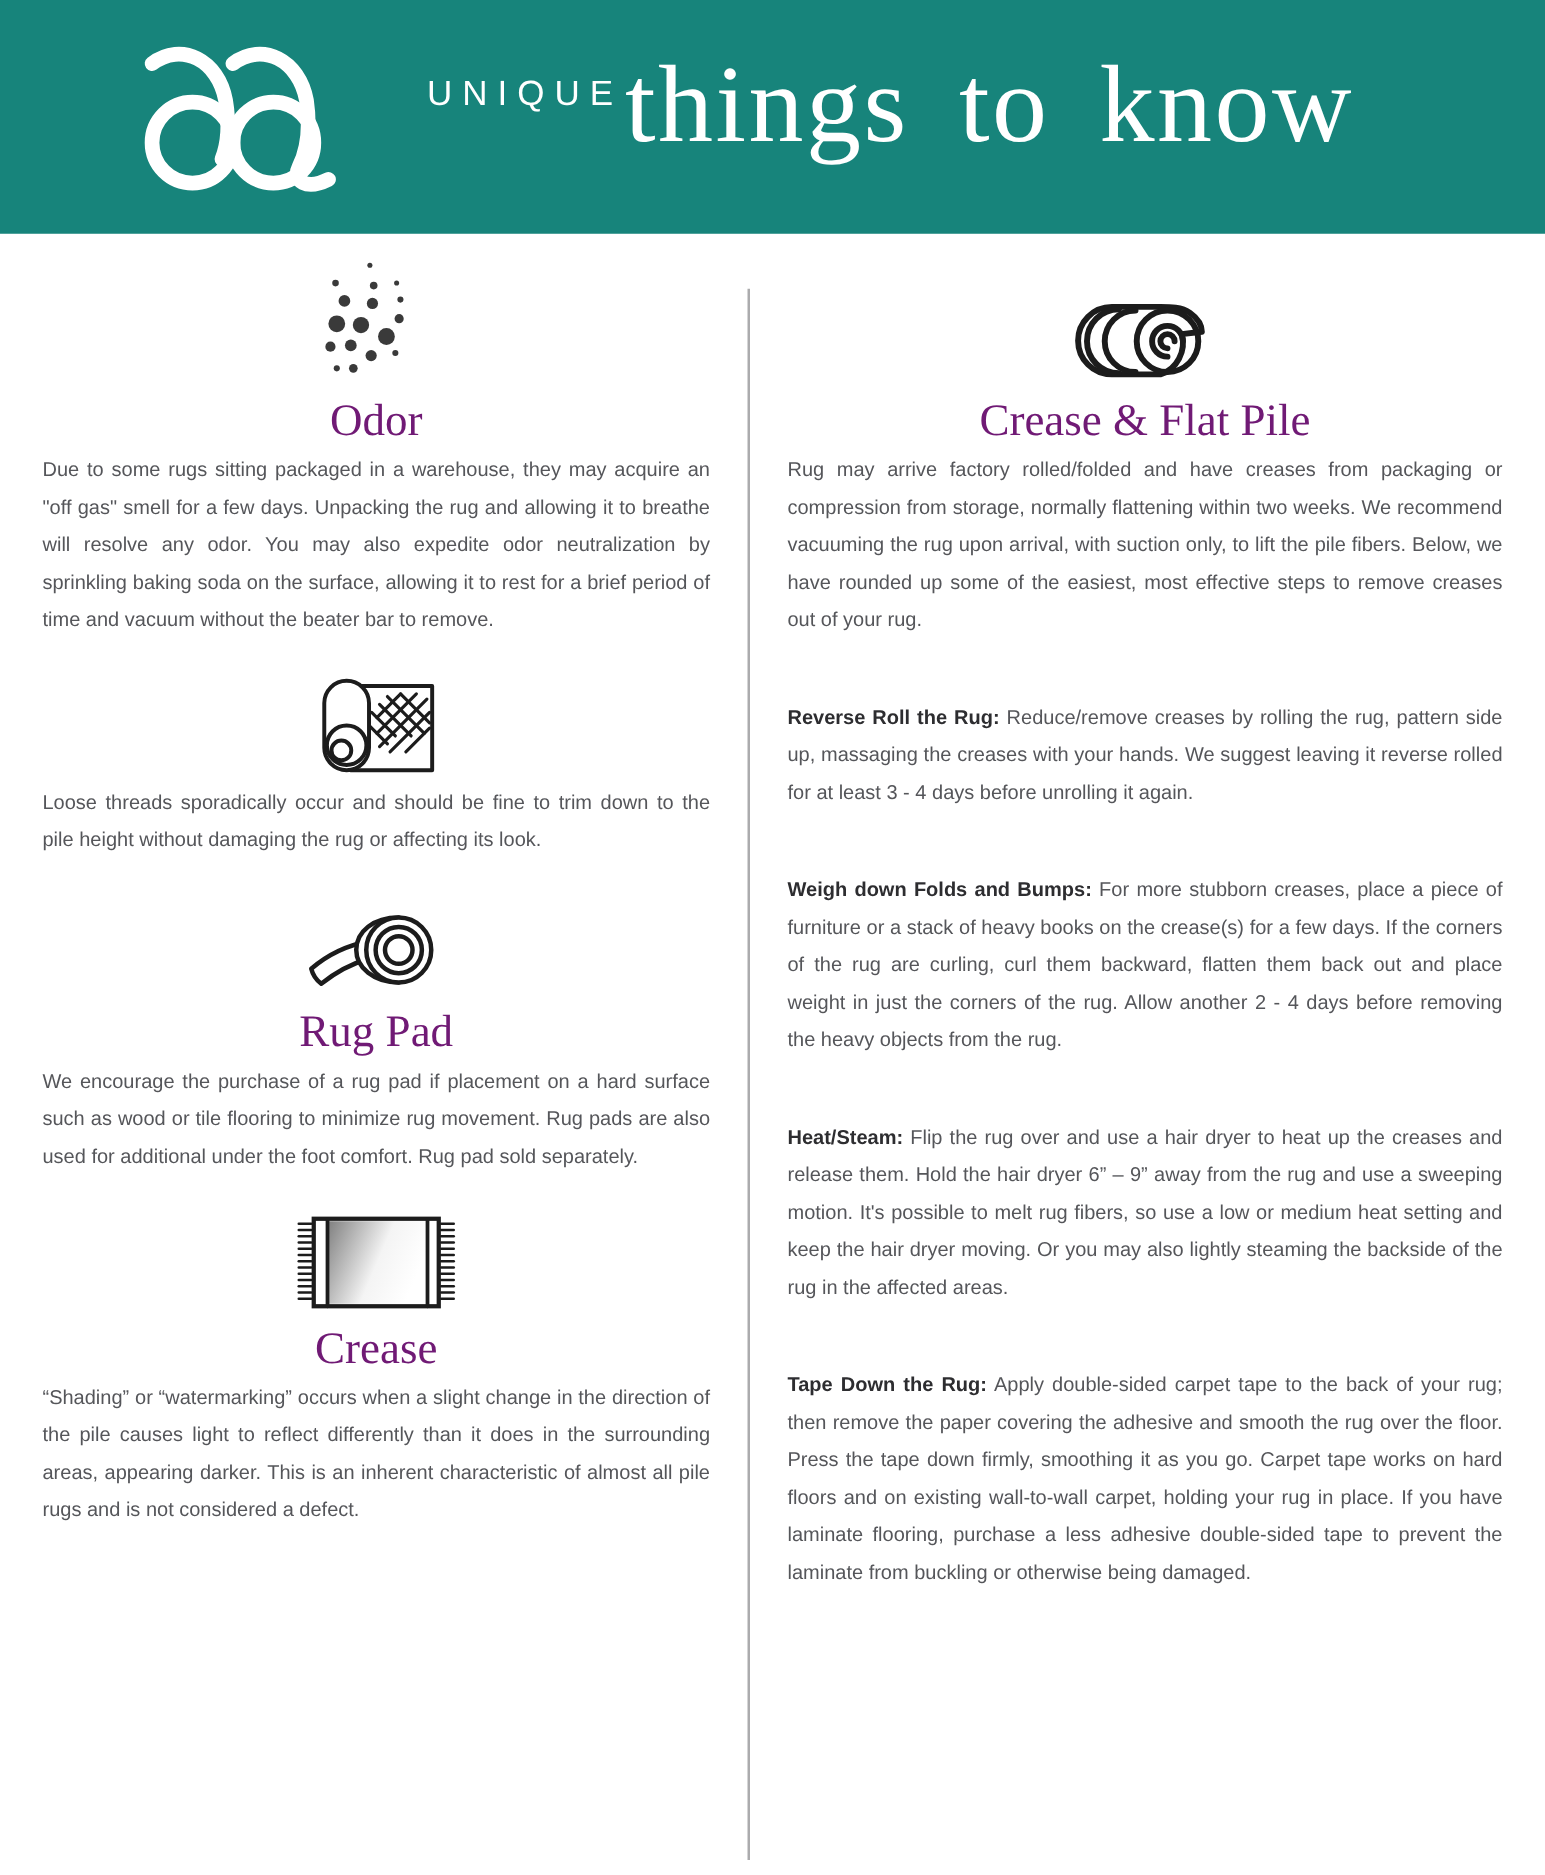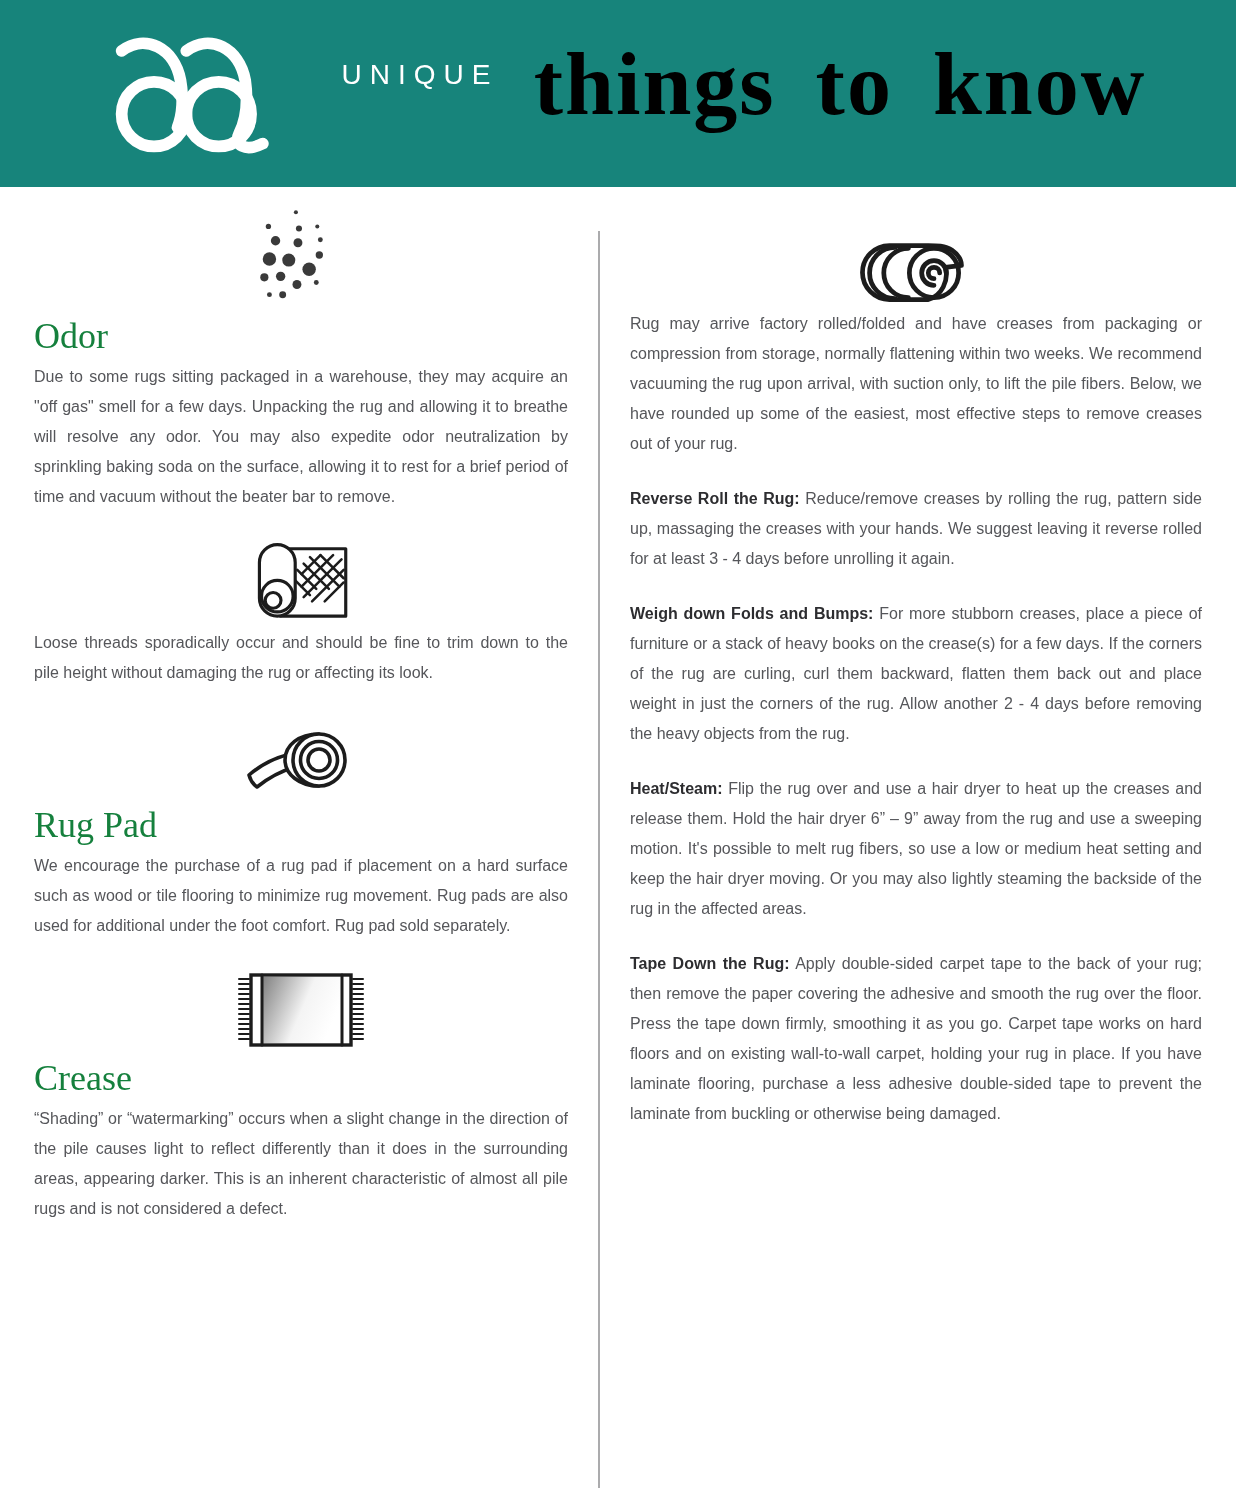--- a/index.html
+++ b/index.html
@@ -17,50 +17,50 @@
     background:#17847b;
   }
   .logo-mark { position:absolute; left:104px; top:36px; }
   .brand-text {
     position:absolute; left:312px; top:56px; width:216px;
     color:#ffffff; font-size:28px; letter-spacing:8px;
     line-height:38px; text-align:center; font-weight:400;
   }
   .header-title {
     position:absolute; left:500px; top:34px; width:680px;
-    color:#000000; font-family:"Liberation Serif", serif;
-    font-size:88px; text-align:center; letter-spacing:2px; word-spacing:16px;
-    font-weight:700;
+    color:#ffffff; font-family:"Liberation Serif", serif;
+    font-size:88px; letter-spacing:2px; word-spacing:16px;
+    font-weight:400;
   }
 
   
   .content {
     position:absolute; top:187px; left:0; right:0; bottom:0;
     display:flex; padding:0 34px;
   }
   .col-left  { width:534px; }
   .divider   { width:2px; background:#ababad; margin:44px 30px 0 30px; }
   .col-right { flex:1; }
 
   .icon-row { display:flex; justify-content:center; }
   h2.sec-heading {
     font-family:"Liberation Serif", serif; font-weight:400;
-    font-size:36px; color:#15803d; text-align:left;
+    font-size:36px; color:#701a75; text-align:center;
     margin:6px 0 5px 0;
   }
   p.body-text {
     font-size:16px; line-height:30px; color:#55565a;
     text-align:justify; text-align-last:left;
   }
   p.body-text b { color:#2d2d30; font-weight:700; }
 
   .mt18 { margin-top:18px; }
   .mt26 { margin-top:26px; }
   .mt30 { margin-top:30px; }
-  .mt36 { margin-top:25px; }
+  .mt36 { margin-top:48px; }
   .mt50 { margin-top:50px; }
 
   svg .ln  { stroke:#1c1c1c; fill:none; stroke-linecap:round; stroke-linejoin:round; }
   svg .lnf { stroke:#1c1c1c; fill:#ffffff; stroke-linecap:round; stroke-linejoin:round; }
 </style>
 </head>
 <body>
 
 <div class="page">
 
@@ -197,20 +197,21 @@
       <div class="icon-row mt50">
         <svg width="126" height="72" viewBox="0 0 130 76">
           <path class="lnf" stroke-width="5" d="M37,9 H78 C86,9 96,9 103,14 C110,19 113,25 113,30 L96,32 C100,46 92,62 78,66 H37 A28.5,28.5 0 0 1 37,9 Z"></path>
           <path class="ln" stroke-width="5" d="M43,11 A27,27 0 0 0 43,65"></path>
           <path class="ln" stroke-width="5" d="M57,12 A26,26 0 0 0 57,64"></path>
           <circle class="ln" cx="84" cy="38" r="26" stroke-width="5"></circle>
           <path class="ln" stroke-width="5" d="M97,38 A13,13 0 1 0 84,51"></path>
           <path class="ln" stroke-width="5" d="M84,44 A6,6 0 1 1 90,38"></path>
         </svg>
       </div>
+      <h2 class="sec-heading">Crease &amp; Flat Pile</h2>
       <p class="body-text">Rug may arrive factory rolled/folded and have creases from packaging or compression from storage, normally flattening within two weeks. We recommend vacuuming the rug upon arrival, with suction only, to lift the pile fibers. Below, we have rounded up some of the easiest, most effective steps to remove creases out of your rug.</p>
 
       <p class="body-text mt36"><b>Reverse Roll the Rug:</b> <span>Reduce/remove creases by rolling the rug, pattern side up, massaging the creases with your hands. We suggest leaving it reverse rolled for at least 3 - 4 days before unrolling it again.</span></p>
 
       <p class="body-text mt36"><b>Weigh down Folds and Bumps:</b> <span>For more stubborn creases, place a piece of furniture or a stack of heavy books on the crease(s) for a few days. If the corners of the rug are curling, curl them backward, flatten them back out and place weight in just the corners of the rug. Allow another 2 - 4 days before removing the heavy objects from the rug.</span></p>
 
       <p class="body-text mt36"><b>Heat/Steam:</b> <span>Flip the rug over and use a hair dryer to heat up the creases and release them. Hold the hair dryer 6” – 9” away from the rug and use a sweeping motion. It's possible to melt rug fibers, so use a low or medium heat setting and keep the hair dryer moving. Or you may also lightly steaming the backside of the rug in the affected areas.</span></p>
 
       <p class="body-text mt36"><b>Tape Down the Rug:</b> <span>Apply double-sided carpet tape to the back of your rug; then remove the paper covering the adhesive and smooth the rug over the floor. Press the tape down firmly, smoothing it as you go. Carpet tape works on hard floors and on existing wall-to-wall carpet, holding your rug in place. If you have laminate flooring, purchase a less adhesive double-sided tape to prevent the laminate from buckling or otherwise being damaged.</span></p>
     </div>

